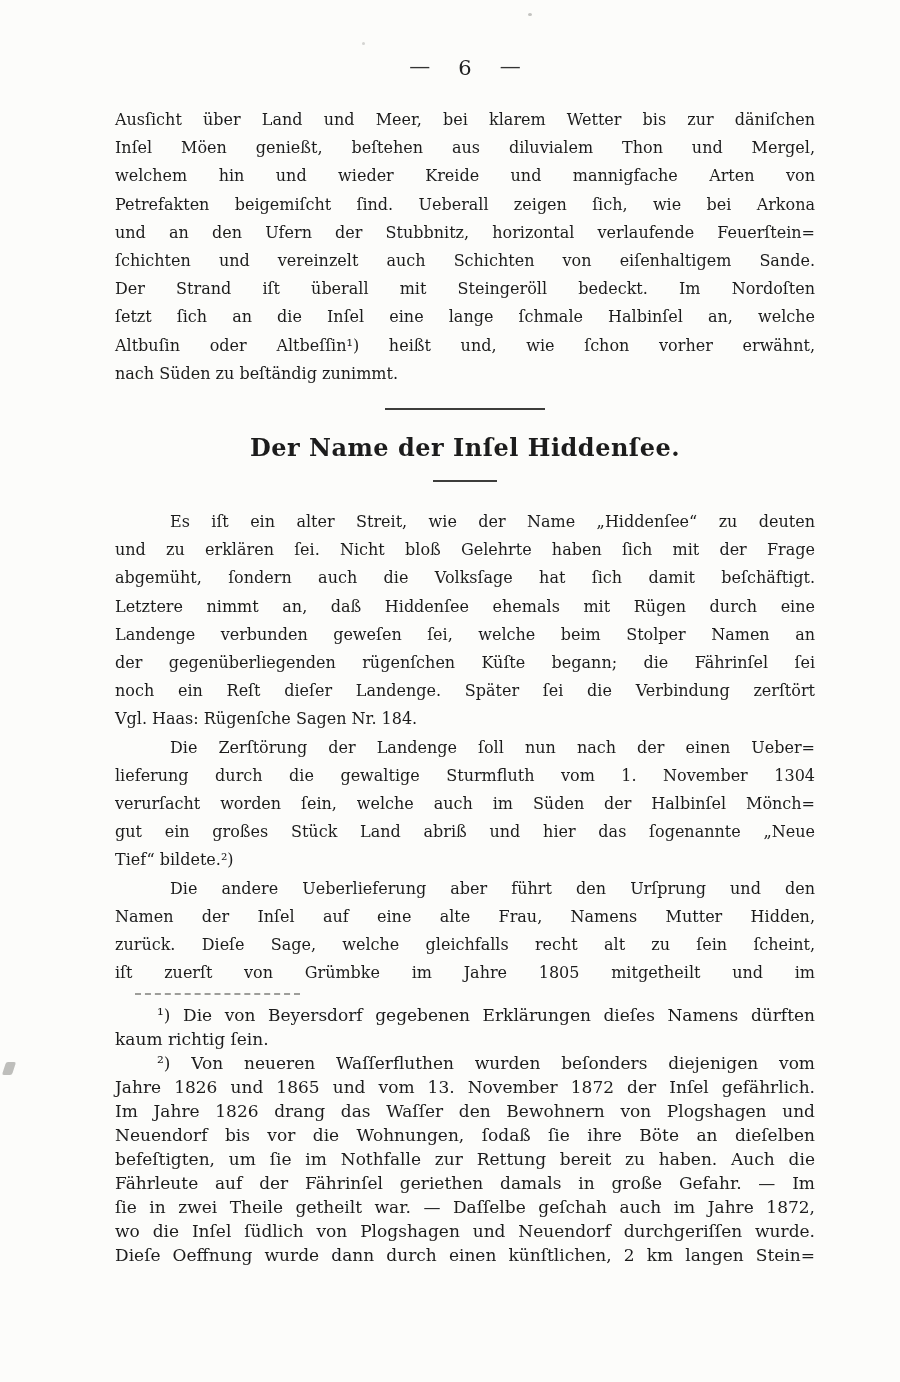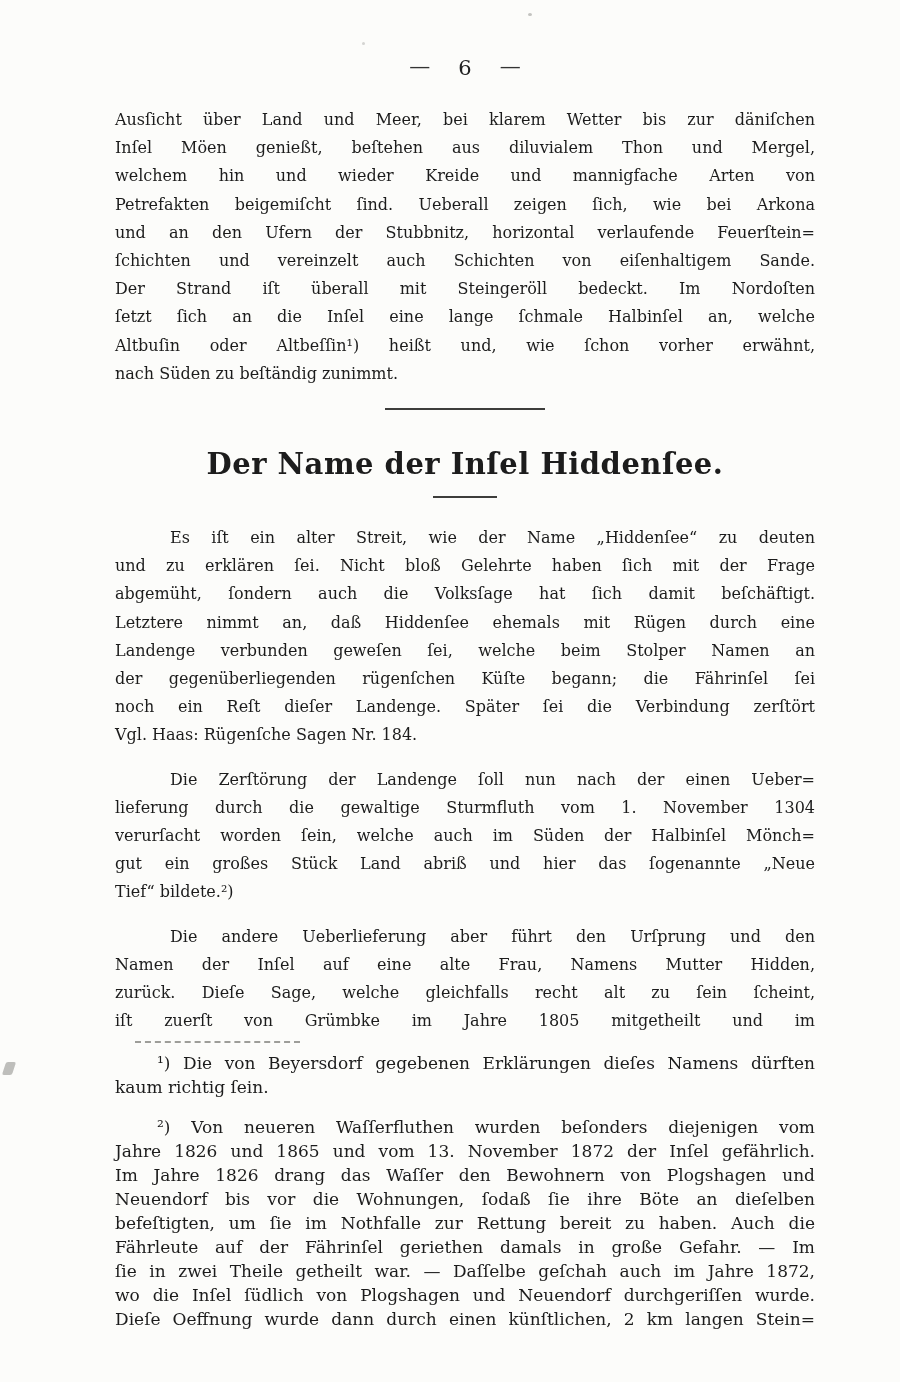--- a/index.html
+++ b/index.html
@@ -40,35 +40,35 @@
     white-space: normal;
   }
   .body-para .line { font-size: 16px; line-height: 28.2px; }
   .footnote-para .line { font-size: 17px; line-height: 24px; }
   .line.end { text-align-last: left; }
   .body-para .line.ind { text-indent: 55px; }
   .footnote-para .line.ind { text-indent: 42px; }
 
   .p1 { margin-top: 24px; }
   .p2 { margin-top: 26px; }
-  .p3, .p4, .f2 { margin-top: 16px; }
+  .p3, .p4, .f2 { margin-top: 0; }
   .f1 { margin-top: 8px; }
 
   
   .rule-section {
     width: 160px; height: 2px;
     background: #3d3d3b;
     margin: 20px auto 0;
   }
   .heading {
-    font-size: 29px;
+    font-size: 24px;
     font-weight: bold;
     text-align: center;
     line-height: 36px;
-    margin-top: 36px;
+    margin-top: 20px;
     letter-spacing: 0.5px;
   }
   .rule-heading {
     width: 64px; height: 2px;
     background: #3d3d3b;
     margin: 14px auto 0;
   }
   .rule-footnote {
     width: 165px; height: 0;
     border-top: 2px dashed #9d9d99;

